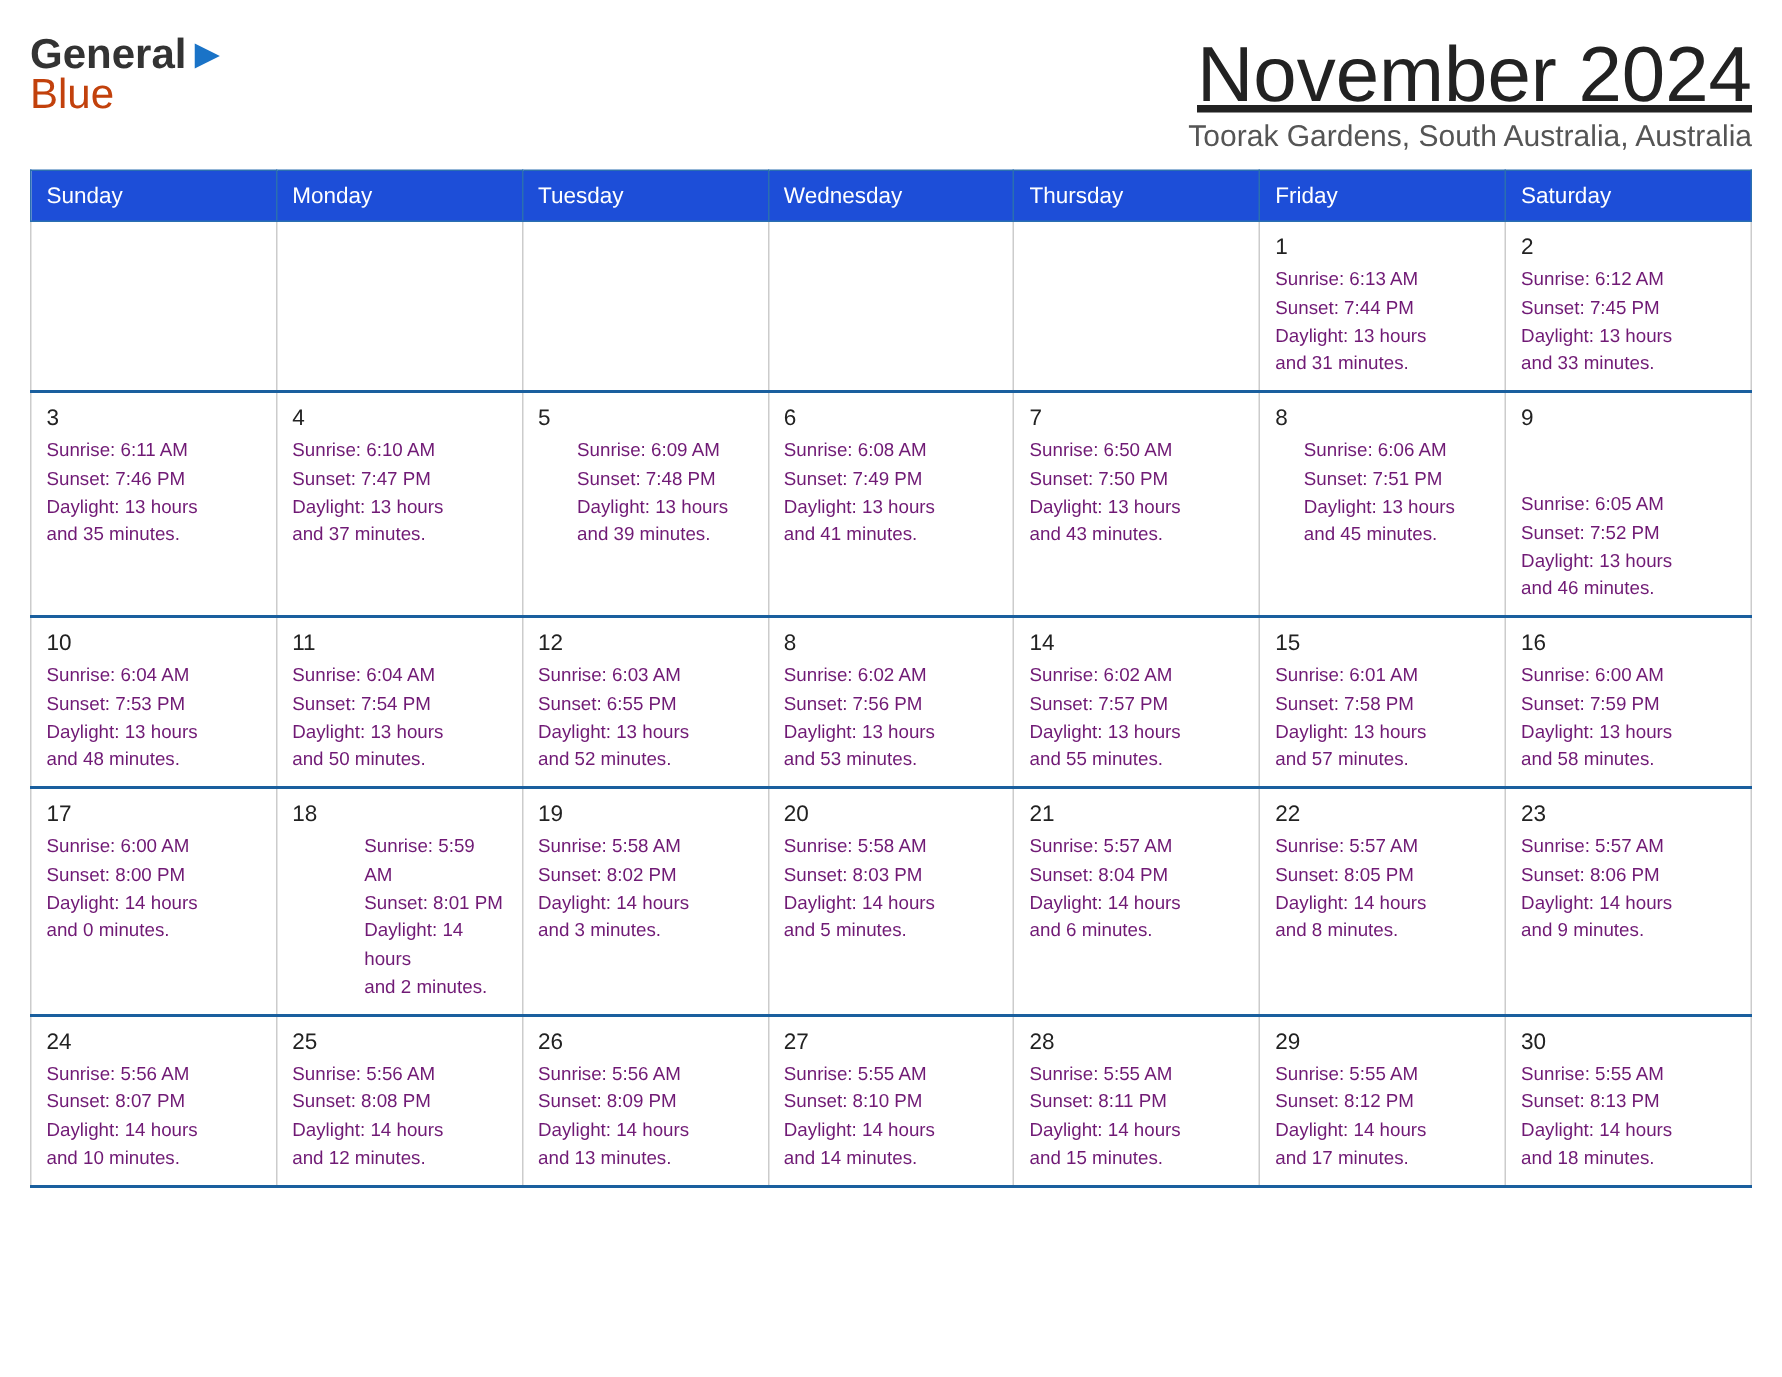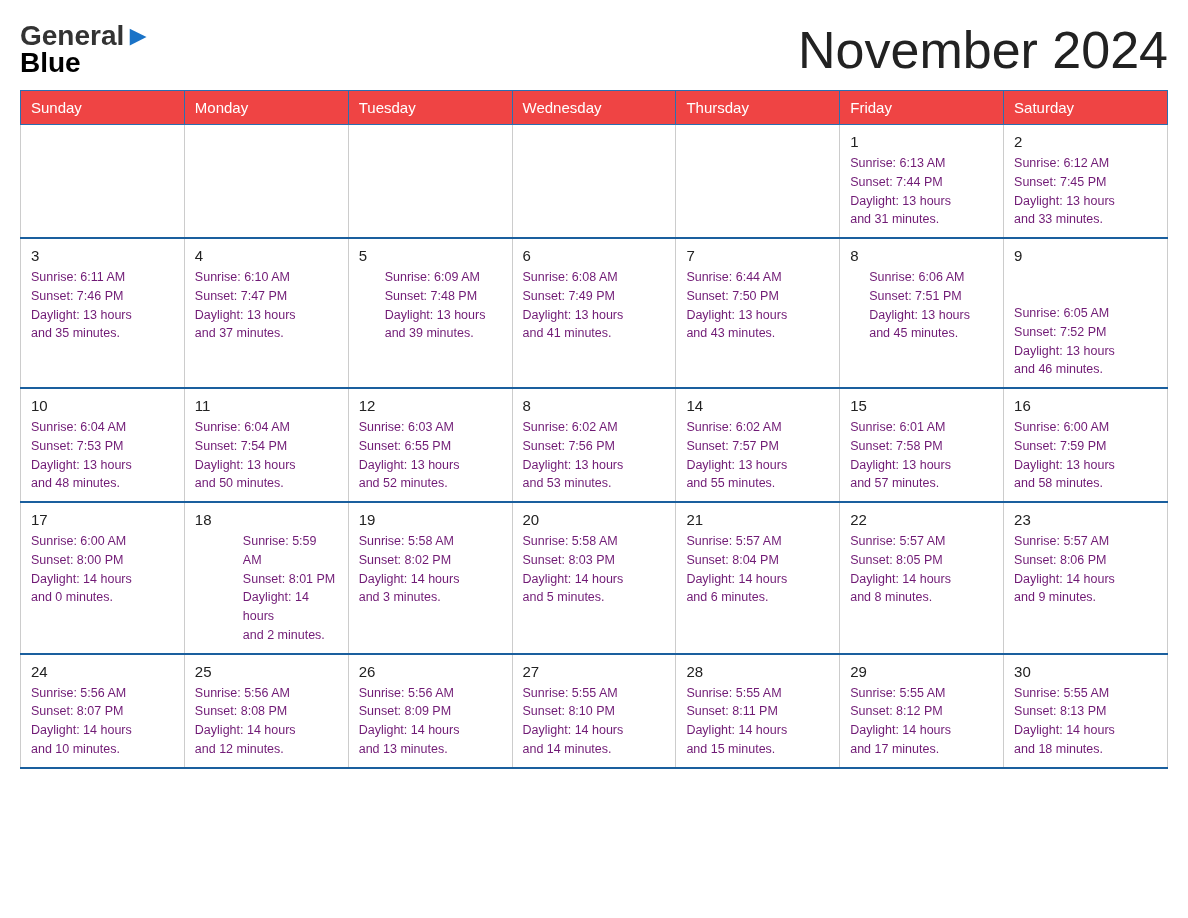--- a/index.html
+++ b/index.html
@@ -25,43 +25,44 @@
     .logo-text {
       font-size: 28px;
       font-weight: bold;
       color: #333;
     }
     .logo-text span {
       color: #1a73c7;
     }
     .logo-line2 {
       font-size: 28px;
-      font-weight: bold;
-      color: #000000;
+      font-weight: normal;
+      color: #c2410c;
       margin-top: -5px;
     }
     .title-block {
       text-align: right;
     }
     .month-title {
       font-size: 52px;
       font-weight: normal;
       color: #222;
+      text-decoration: underline;
     }
     .location-title {
       font-size: 20px;
       color: #555;
     }
     table {
       width: 100%;
       border-collapse: collapse;
       margin-top: 10px;
     }
     thead tr {
-      background-color: #ef4444;
+      background-color: #1d4ed8;
     }
     thead th {
       color: #fff;
       font-size: 15px;
       font-weight: normal;
       padding: 8px 10px;
       border: 1px solid #2a6fb0;
       text-align: left;
     }
     tbody tr {
@@ -101,20 +102,21 @@
 
 <div class="header">
   <div class="logo">
     <div class="logo-text">
       General<span>►</span>
     </div>
     <div class="logo-line2">Blue</div>
   </div>
   <div class="title-block">
     <div class="month-title">November 2024</div>
+    <div class="location-title">Toorak Gardens, South Australia, Australia</div>
   </div>
 </div>
 
 <table>
   <thead>
     <tr>
       <th>Sunday</th>
       <th>Monday</th>
       <th>Tuesday</th>
       <th>Wednesday</th>
@@ -169,21 +171,21 @@
         </td>
         <td>
           <div class="day-number">6</div>
           <div class="day-info" style="white-space: pre-line;">Sunrise: 6:08 AM
 Sunset: 7:49 PM
 Daylight: 13 hours
 and 41 minutes.</div>
         </td>
         <td>
           <div class="day-number">7</div>
-          <div class="day-info" style="white-space: pre-line;">Sunrise: 6:44 AM
+          <div class="day-info" style="white-space: pre-line;">Sunrise: 6:50 AM
 Sunset: 7:50 PM
 Daylight: 13 hours
 and 43 minutes.</div>
         </td>
         <td>
           <div class="day-number">8</div>
           <div class="day-info" style="white-space: pre-line; margin-left: 19px;">Sunrise: 6:06 AM
 Sunset: 7:51 PM
 Daylight: 13 hours
 and 45 minutes.</div>

